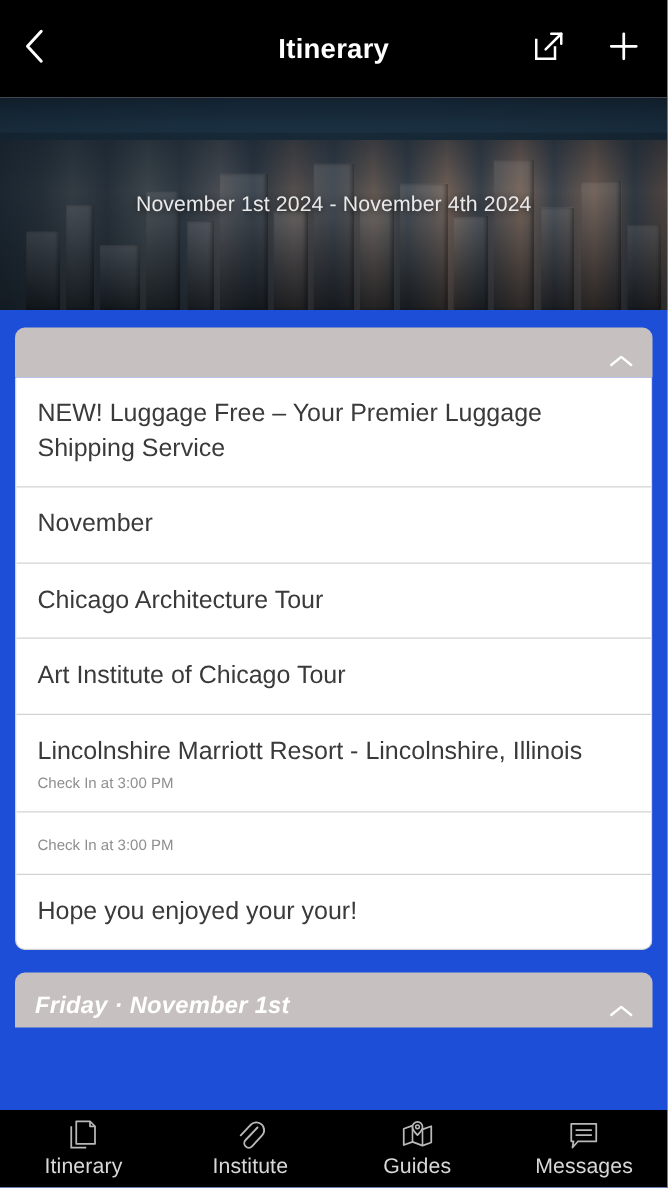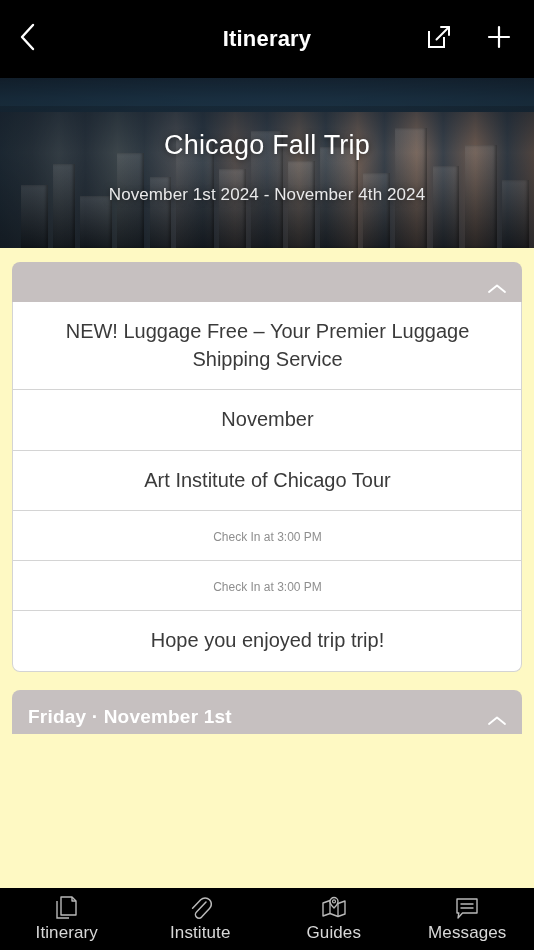--- a/index.html
+++ b/index.html
@@ -102,41 +102,40 @@
     margin-top:24px;
     color:#e9e9ea;
     font-size:17px;
     letter-spacing:.1px;
   }
 
   
   .content {
     position:absolute;
     top:248px; left:0; right:0; bottom:62px;
-    background:#fef9c3;
+    background:#1d4ed8;
     overflow:hidden;
     padding:14px 12px 0 12px;
-    text-align:center;
   }
 
   .card {
     border-radius:8px;
     margin-bottom:18px;
   }
   .card-header {
     background:#c6c0c0;
     border-radius:8px 8px 0 0;
     min-height:40px;
     display:flex;
     align-items:flex-end;
     justify-content:space-between;
     padding:0 14px 6px 16px;
     cursor:pointer;
   }
-  .card-header.tall { min-height:44px; }
+  .card-header.tall { min-height:44px;font-style:italic; }
   .card-header-title {
     color:#ffffff;
     font-size:19px;
     font-weight:bold;
     letter-spacing:.2px;
   }
   .chev { width:22px; height:14px; flex:0 0 auto; }
 
   .card-body {
     border:1px solid #d4d4d4;
@@ -238,21 +237,20 @@
       <div class="bldg" style="left:60%; width:7%;  height:74%;"></div>
       <div class="bldg" style="left:68%; width:5%;  height:55%;"></div>
       <div class="bldg" style="left:74%; width:6%;  height:88%;"></div>
       <div class="bldg" style="left:81%; width:5%;  height:60%;"></div>
       <div class="bldg" style="left:87%; width:6%;  height:76%;"></div>
       <div class="bldg" style="left:94%; width:5%;  height:50%;"></div>
     </div>
     <div class="hero-vignette"></div>
   </div>
   <div class="hero-text">
-    <div class="hero-title">Chicago Fall Trip</div>
     <div class="hero-sub">November 1st 2024 - November 4th 2024</div>
   </div>
 </div>
 
 <div class="content">
 
   <div class="card">
     <div class="card-header">
       <span class="card-header-title"></span>
       <span class="chev">
@@ -264,35 +262,39 @@
     <div class="card-body">
 
       <div class="row">
         <div class="row-title">NEW! Luggage Free – Your Premier Luggage Shipping Service</div>
       </div>
 
       <div class="row">
         <div class="row-title">November</div>
       </div>
 
+      <div class="row">
+        <div class="row-title">Chicago Architecture Tour</div>
+      </div>
 
       <div class="row">
         <div class="row-title">Art Institute of Chicago Tour</div>
       </div>
 
       <div class="row">
+        <div class="row-title">Lincolnshire Marriott Resort - Lincolnshire, Illinois</div>
         <div class="row-sub">Check In at 3:00 PM</div>
       </div>
 
       <div class="row">
         <div class="row-sub">Check In at 3:00 PM</div>
       </div>
 
       <div class="row">
-        <div class="row-title">Hope you enjoyed trip trip!</div>
+        <div class="row-title">Hope you enjoyed your your!</div>
       </div>
 
     </div>
   </div>
 
   <div class="card">
     <div class="card-header tall">
       <span class="card-header-title">Friday · November 1st</span>
       <span class="chev">
         <svg width="22" height="14" viewBox="0 0 22 14" fill="none">

